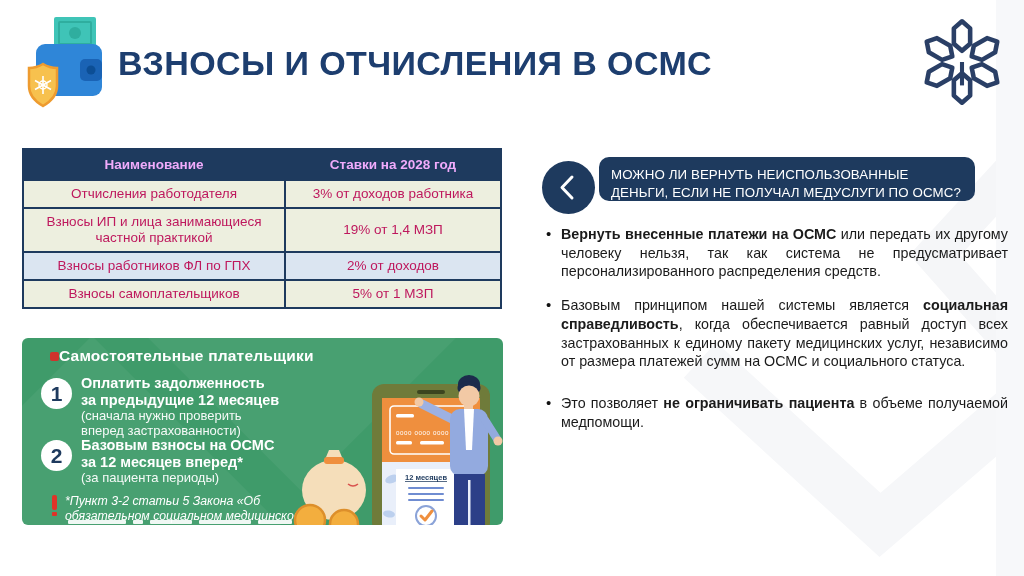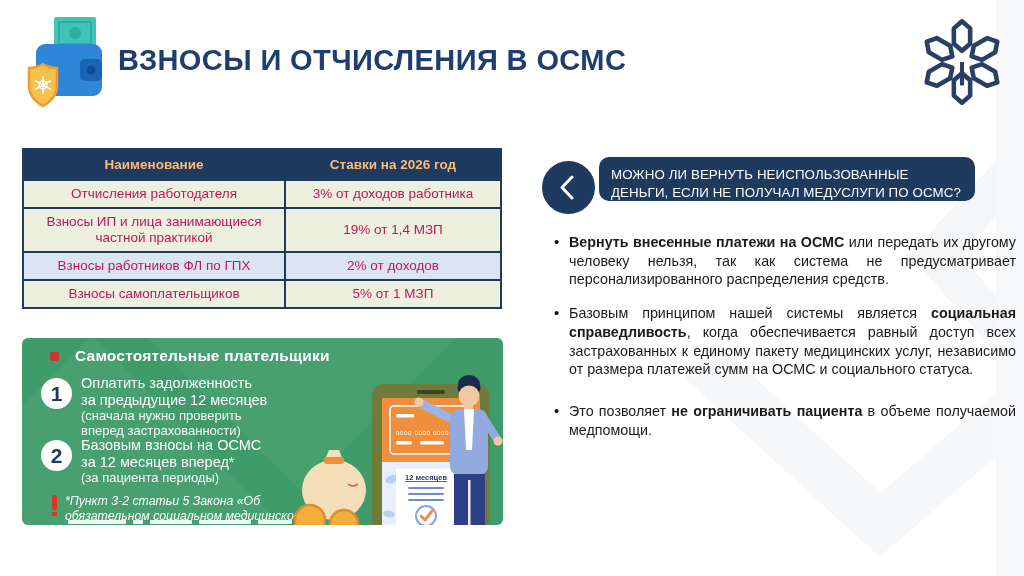--- a/index.html
+++ b/index.html
@@ -4,66 +4,66 @@
 <style>
   html,body{margin:0;padding:0;background:#fff;}
   .slide{position:relative;width:1024px;height:576px;background:#ffffff;overflow:hidden;
          font-family:"Liberation Sans",sans-serif;}
 
   
   .watermark{position:absolute;left:0;top:0;pointer-events:none;}
 
   
   .header-icon{position:absolute;left:24px;top:14px;}
-  .page-title{position:absolute;left:118px;top:44px;margin:0;font-size:29px;font-weight:bold;
+  .page-title{position:absolute;left:118px;top:44px;margin:0;font-size:34px;font-weight:bold;
               color:#1d3e6f;letter-spacing:.4px;white-space:nowrap;}
   .logo{position:absolute;left:906px;top:6px;}
 
   
   .rates-table{position:absolute;left:22px;top:148px;width:478px;border-collapse:collapse;
                table-layout:fixed;}
   .rates-table th,.rates-table td{border:2px solid #1e3a5e;text-align:center;vertical-align:middle;}
-  .rates-table th{background:#1e3a5e;color:#fdba74;font-size:13.5px;font-weight:bold;padding:7px 4px;}
+  .rates-table th{background:#1e3a5e;color:#f0abfc;font-size:13.5px;font-weight:bold;padding:7px 4px;}
   .rates-table td{font-size:13.5px;color:#be185d;padding:5px 6px;line-height:1.18;}
   .row-cream{background:#edefdf;}
   .row-blue{background:#dbe5f1;}
 
   
   .green-card{position:absolute;left:22px;top:338px;width:481px;height:187px;background:#3f9b6a;
               border-radius:6px;overflow:hidden;color:#fff;}
   .gc-deco{position:absolute;background:rgba(255,255,255,.05);}
   .gc-deco.d1{width:300px;height:300px;left:-80px;top:60px;transform:rotate(45deg);}
   .gc-deco.d2{width:260px;height:260px;left:150px;top:-160px;transform:rotate(45deg);}
-  .gc-title-row{position:absolute;left:28px;top:9px;display:flex;align-items:center;gap:16px;}
+  .gc-title-row{position:absolute;left:28px;top:9px;display:flex;align-items:center;gap:0;}
   .red-sq{width:9px;height:9px;background:#cf342c;border-radius:2px;flex:0 0 auto;}
   .gc-title{font-size:15.5px;font-weight:bold;letter-spacing:.2px;}
   .gc-item{position:absolute;left:19px;display:flex;gap:9px;}
   .gc-item.item-1{top:37px;}
   .gc-item.item-2{top:99px;}
   .num-circle{width:31px;height:31px;border-radius:50%;background:#fff;color:#1e3a5e;
               font-weight:bold;font-size:21px;display:flex;align-items:center;justify-content:center;
               margin-top:3px;flex:0 0 auto;}
-  .gc-text .b{font-size:14.5px;font-weight:normal;line-height:1.18;}
+  .gc-text .b{font-size:14.5px;font-weight:bold;line-height:1.18;}
   .gc-text .n{font-size:13px;line-height:1.12;opacity:.95;width:190px;}
   .gc-footnote{position:absolute;left:30px;top:156px;display:flex;gap:8px;}
   .excl{width:5px;margin-top:1px;}
   .excl .bar{width:5px;height:15px;background:#e03328;border-radius:2px;}
   .excl .dot{width:5px;height:4px;background:#e03328;border-radius:1px;margin-top:2px;}
   .gc-footnote .txt{font-style:italic;font-size:12.3px;line-height:1.25;width:280px;}
   .cut-line{position:absolute;left:46px;top:182px;display:flex;gap:7px;}
   .cut-line span{display:block;height:4px;background:rgba(255,255,255,.92);border-radius:1px;}
   .illustration{position:absolute;left:270px;top:0;}
 
   
   .back-btn{position:absolute;left:542px;top:161px;width:53px;height:53px;border-radius:50%;
             background:#1e3a5e;display:flex;align-items:center;justify-content:center;cursor:pointer;}
   .question-box{position:absolute;left:599px;top:157px;width:376px;height:44px;background:#1e3a5e;
                 border-radius:10px;color:#fff;padding:9px 12px;box-sizing:border-box;
                 font-size:13.3px;line-height:1.32;letter-spacing:.1px;}
-  .bullets{position:absolute;left:540px;top:221px;width:447px;margin:12px;padding:0 0 0 17px;
+  .bullets{position:absolute;left:540px;top:221px;width:447px;margin:4px;padding:0 0 0 17px;
            list-style:none;}
   .bullets li{position:relative;text-align:justify;font-size:14.3px;line-height:1.31;color:#1b1b1b;}
   .bullets li::before{content:'•';position:absolute;left:-15px;top:-1px;font-size:15px;color:#111;}
   .bullets li:nth-child(1){margin-bottom:15px;}
   .bullets li:nth-child(2){margin-bottom:23px;}
   .bullets li:nth-child(3){margin-bottom:2px;}
   .bullets .b{font-weight:bold;}
 </style>
 </head>
 <body>
@@ -109,21 +109,21 @@
   </svg>
 
   <table class="rates-table">
     <colgroup>
         <col style="width:262px">
         <col style="width:216px">
       </colgroup>
     <thead>
       <tr>
         <th>Наименование</th>
-        <th>Ставки на 2026 год</th>
+        <th>Ставки на 2028 год</th>
       </tr>
     </thead>
     <tbody>
         <tr class="row-cream">
           <td>Отчисления работодателя</td>
           <td>3% от доходов работника</td>
         </tr>
         <tr class="row-cream">
           <td>Взносы ИП и лица занимающиеся частной практикой</td>
           <td>19% от 1,4 МЗП</td>

